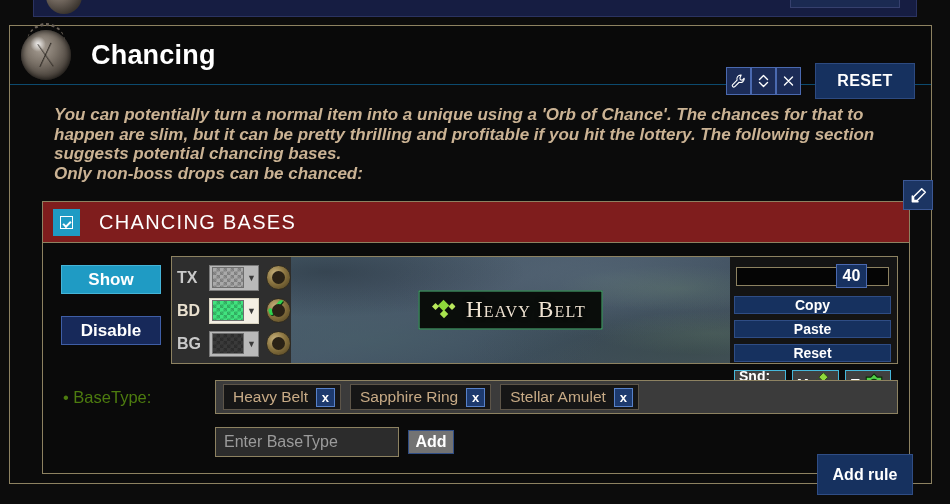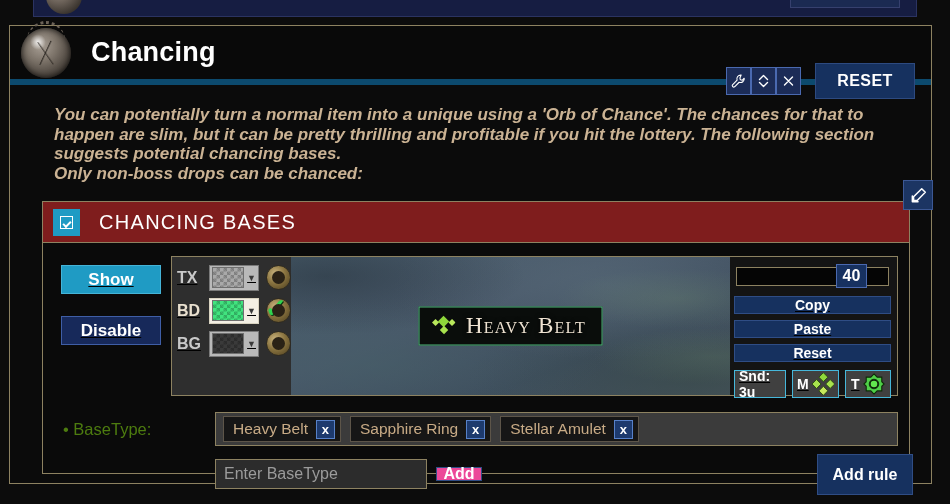--- a/index.html
+++ b/index.html
@@ -26,21 +26,21 @@
     background: #1b2a52; border: 1px solid #36406e;
   }
 
   
   .card {
     position: absolute; left: 9px; top: 25px; width: 923px; height: 459px;
     border: 1px solid #8d8261; background: #0b0b0b;
   }
   .card-header {
     position: relative; height: 59px;
-    border-bottom: 6px solid #0c4a6e;
+    border-bottom: 1px solid #0c4a6e;
     background: #090909;
     display: flex; align-items: center;
   }
   .orb-icon {
     position: relative; width: 50px; height: 50px; margin-left: 11px; flex: none;
     border-radius: 50%;
     background:
       radial-gradient(circle at 34% 28%, rgba(255,255,255,0.85) 0%, rgba(255,255,255,0) 16%),
       radial-gradient(circle at 40% 35%, #a9a096 0%, #7d746a 35%, #4a433c 70%, #231f1b 100%);
     box-shadow: inset 0 0 6px rgba(0,0,0,0.8);
@@ -108,21 +108,21 @@
     margin-left: 19px; color: #ffffff; font-size: 20px; letter-spacing: 1.3px;
   }
   .edit-btn {
     position: absolute; right: -24px; top: -22px;
     width: 30px; height: 30px; background: #1c3563; border: 1px solid #3c5894;
     display: flex; align-items: center; justify-content: center;
   }
 
   
   .row {
-    display: flex; margin: 13px 11px 0 12px; height: 140px; text-decoration: underline;
+    display: flex; margin: 13px 11px 0 12px; height: 108px;
   }
   .side-buttons { width: 116px; flex: none; padding-top: 9px; }
   .btn-show, .btn-disable {
     width: 100px; height: 29px; display: flex; align-items: center; justify-content: center;
     font-size: 17px; font-weight: bold; color: #ffffff; margin-left: 6px;
   }
   .btn-show { background: #1f9bc4; border: 1px solid #45b4d8; }
   .btn-disable { background: #17295a; border: 1px solid #3f5ea6; margin-top: 22px; }
 
   .edit-panel {
@@ -242,27 +242,27 @@
   }
   .chip-text { color: #c8ab86; font-size: 15.5px; }
   .chip-x {
     width: 19px; height: 19px; background: #1d3a6e; border: 1px solid #5781c9;
     color: #ffffff; font-size: 13px; font-weight: bold;
     display: flex; align-items: center; justify-content: center;
   }
   .input-row { display: flex; align-items: center; margin: 13px 11px 0 12px; }
   .spacer { width: 160px; flex: none; }
   .bt-input {
-    width: 212px; height: 30px; background: #2c2c2c; border: 1px solid #8d8261;
+    width: 184px; height: 30px; background: #2c2c2c; border: 1px solid #8d8261;
     color: #9e9e9e; font-size: 16px; padding: 0 8px;
     font-family: "Liberation Sans", sans-serif;
   }
   .bt-input::placeholder { color: #9b9b9b; }
   .add-btn {
-    margin-left: 9px; width: 46px; height: 14px; background: #ec4899;
+    margin-left: 9px; width: 46px; height: 24px; background: #737373;
     border: 1px solid #2f4d85; color: #ffffff; font-size: 16px; font-weight: bold;
     display: flex; align-items: center; justify-content: center;
   }
 
   
   .add-rule {
     position: absolute; right: 18px; bottom: -12px; width: 96px; height: 41px;
     background: #16315f; border: 1px solid #2f4d85;
     color: #ffffff; font-size: 16px; font-weight: bold;
     display: flex; align-items: center; justify-content: center;

